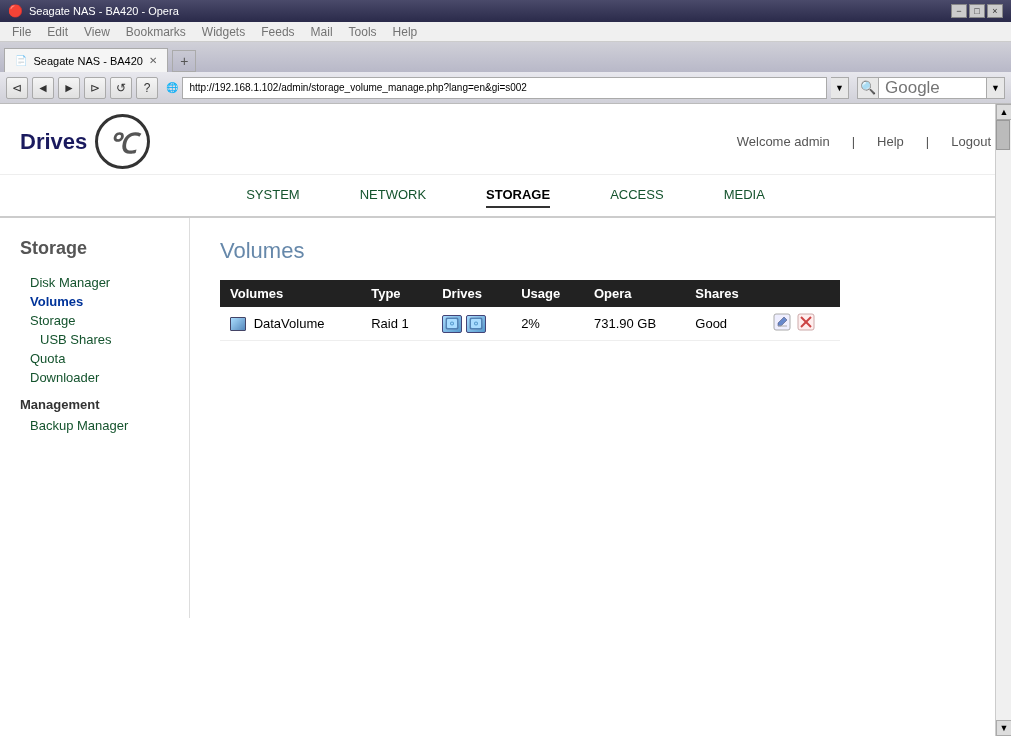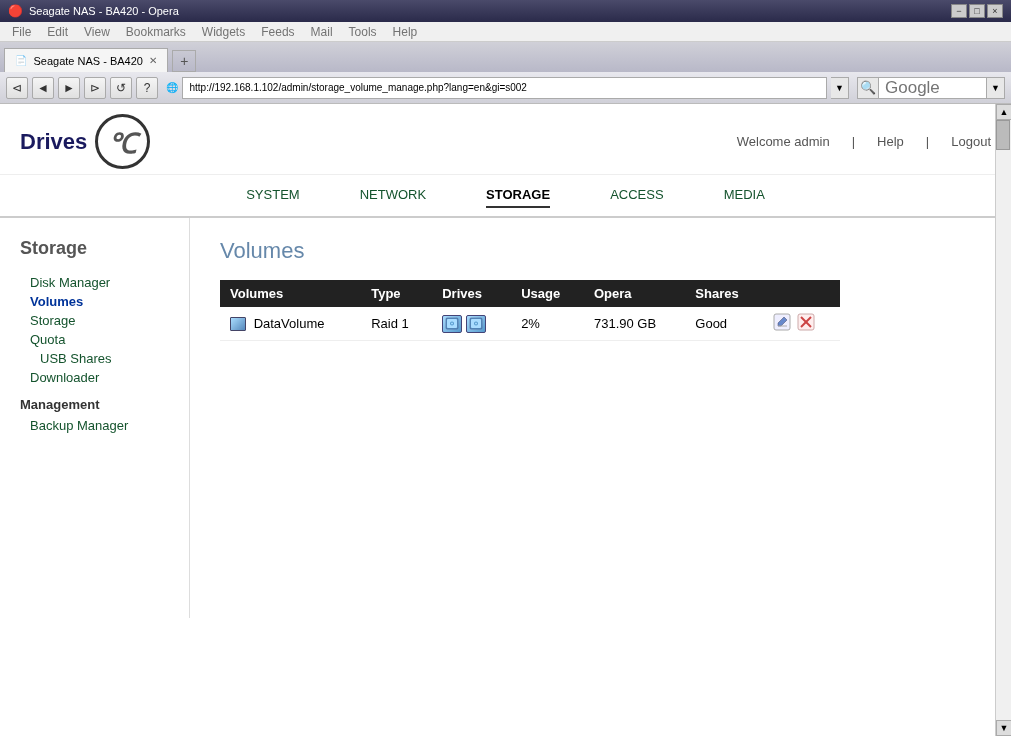--- a/index.html
+++ b/index.html
@@ -211,25 +211,25 @@
         <div class="sidebar-title">Storage</div>
         <div class="sidebar-item">
           <a>Disk Manager</a>
         </div>
         <div class="sidebar-item active">
           <a>Volumes</a>
         </div>
         <div class="sidebar-item">
           <a>Storage</a>
         </div>
+        <div class="sidebar-item" style="padding-left: 20px;">
+          <a>USB Shares</a>
+        </div>
         <div class="sidebar-item">
           <a>Quota</a>
-        </div>
-        <div class="sidebar-item" style="padding-left: 20px;">
-          <a>USB Shares</a>
         </div>
         <div class="sidebar-item">
           <a>Downloader</a>
         </div>
         <div class="sidebar-section-title">Management</div>
         <div class="sidebar-item" style="padding-left: 10px;">
           <a>Backup Manager</a>
         </div>
       </div>
 

